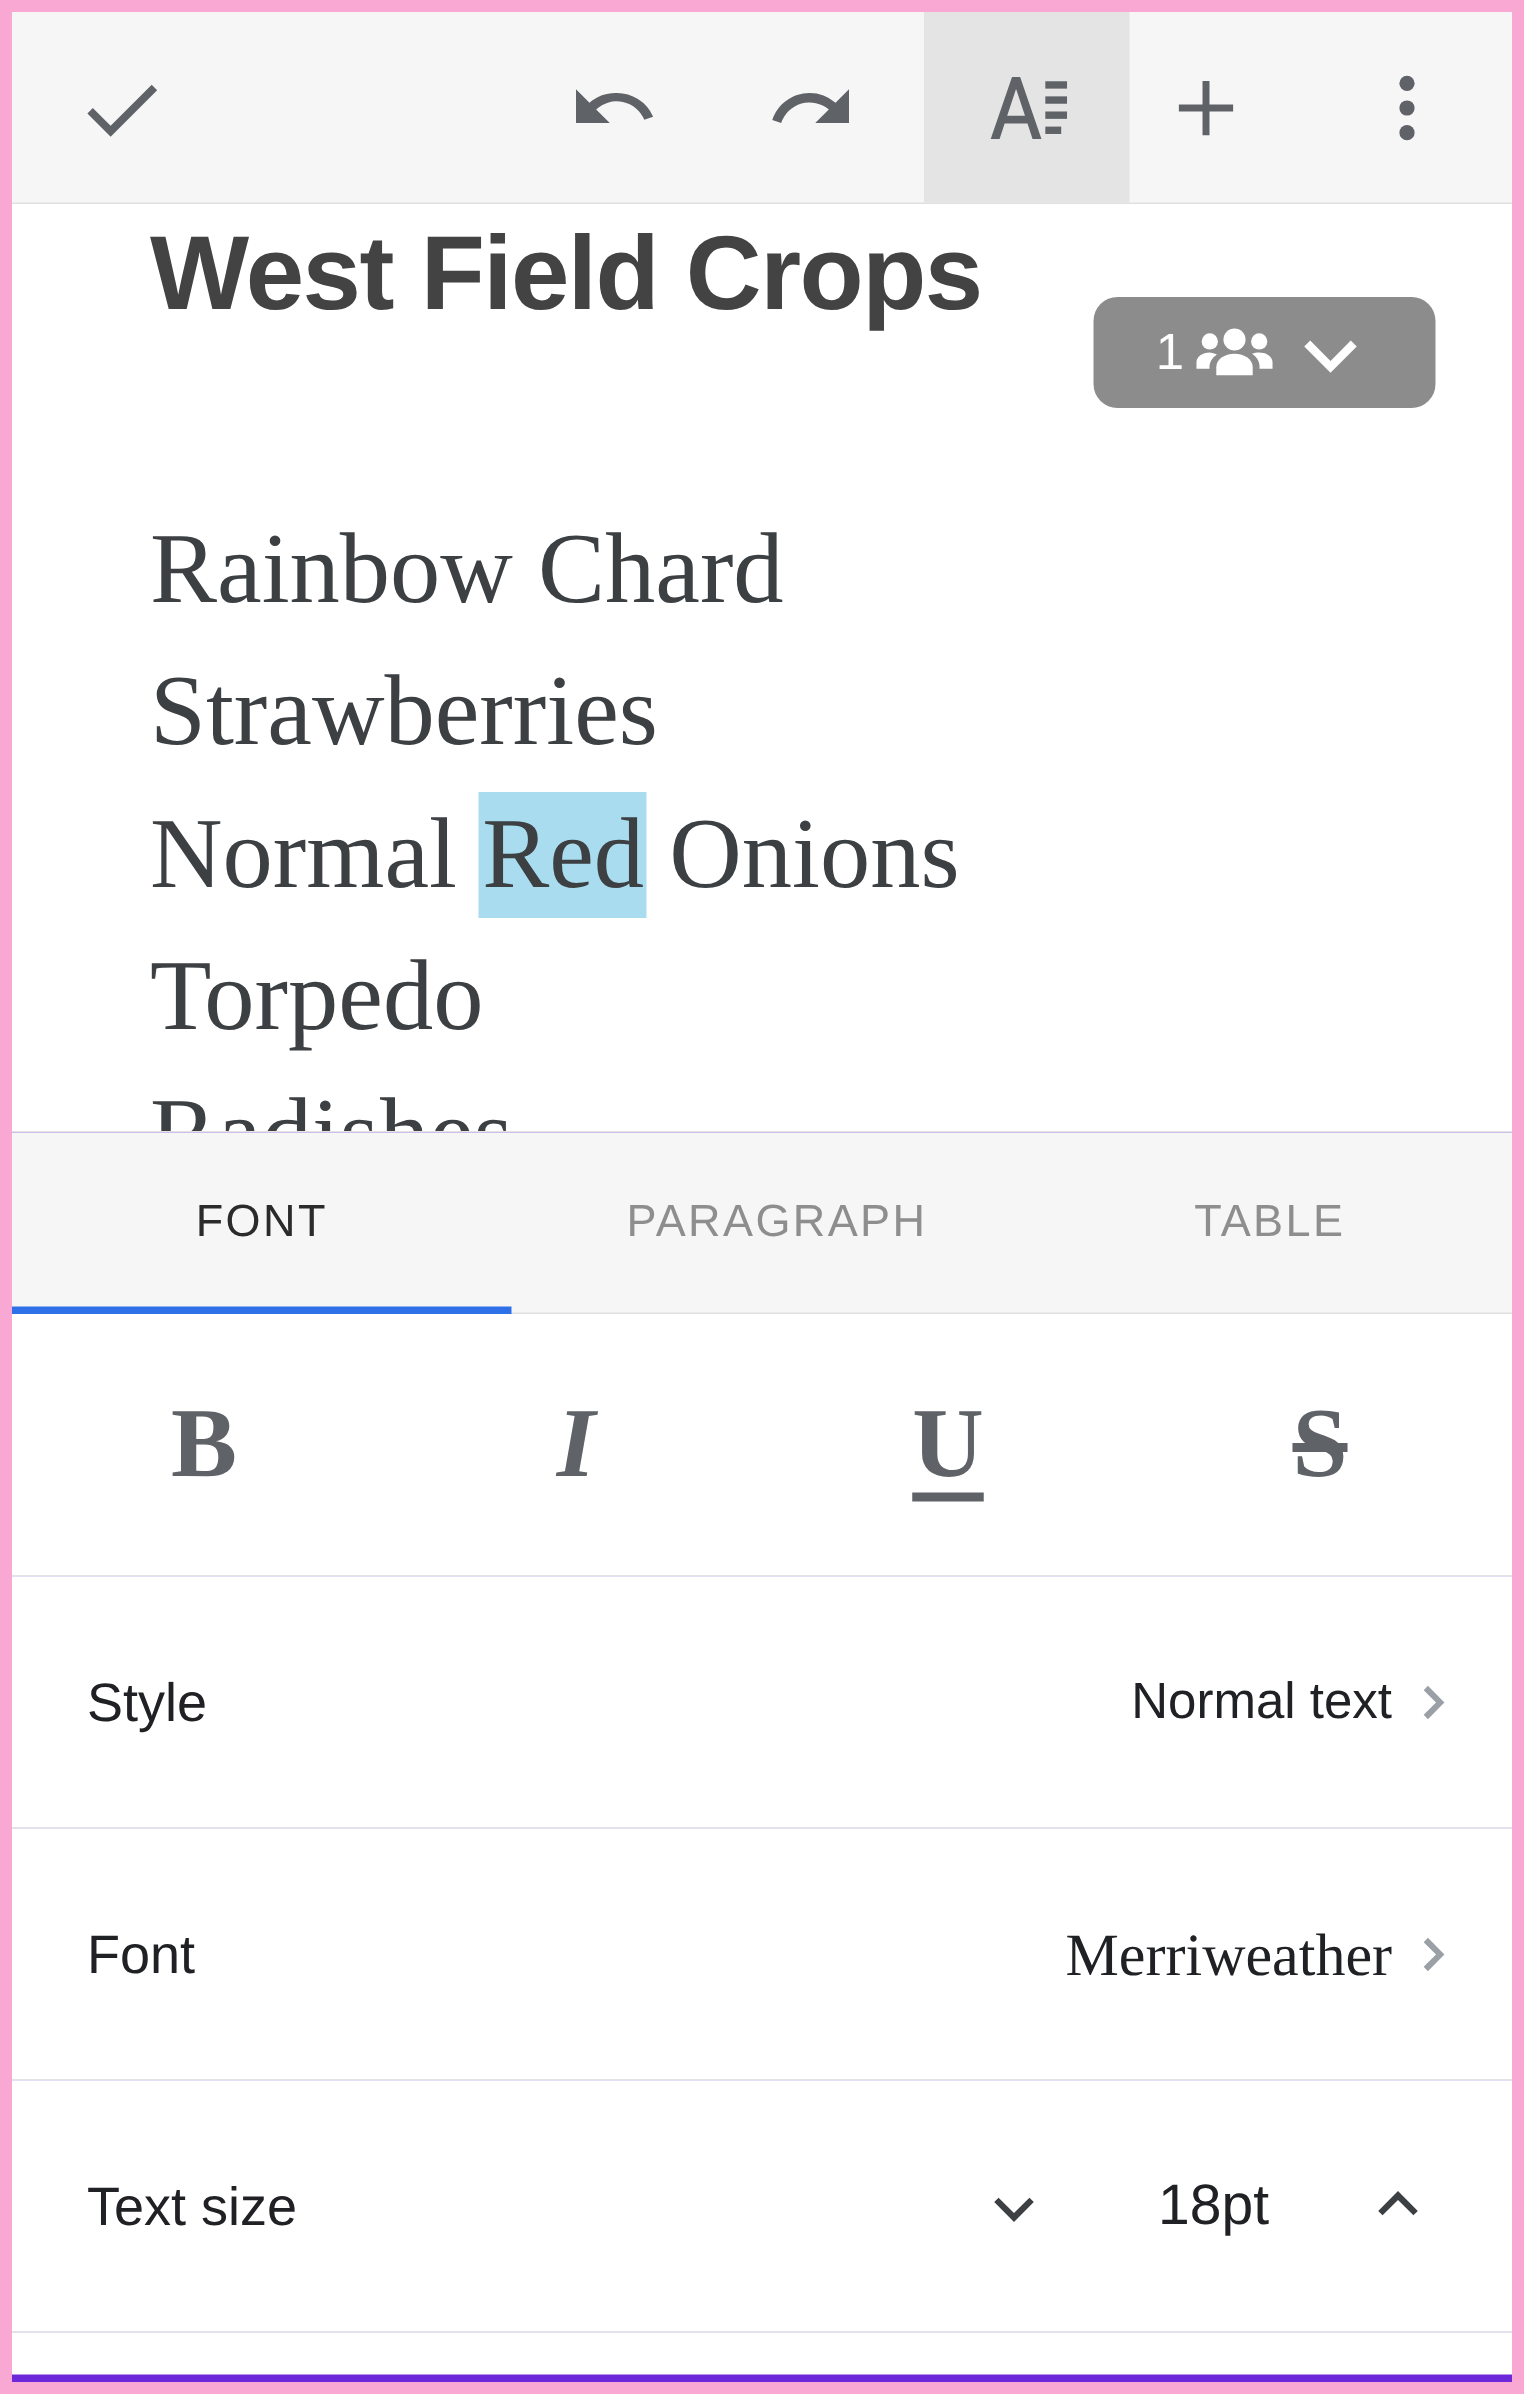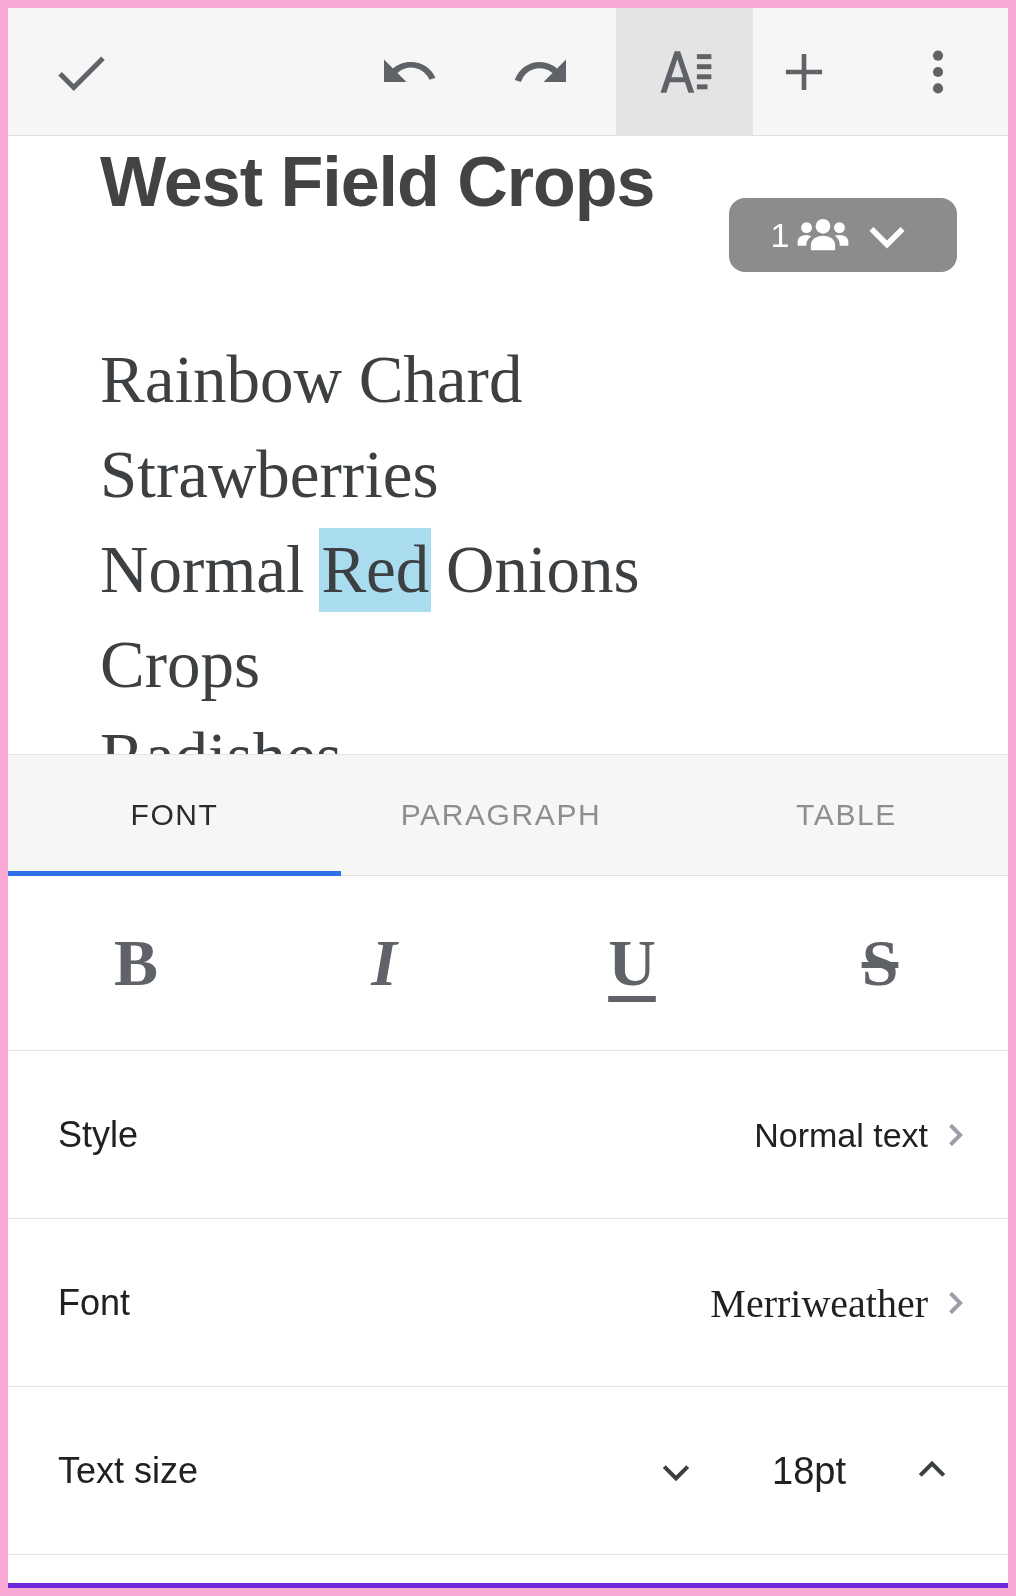--- a/index.html
+++ b/index.html
@@ -291,33 +291,33 @@
         <svg width="56" height="56" viewBox="0 0 24 24">
             <path d="M6.2 8.6 12 14.4l5.8-5.8 1.7 1.7L12 17.8 4.5 10.3z" fill="#ffffff"></path>
           </svg>
       </span>
     </div>
 
     <div class="doc-body">
       <div class="doc-line">Rainbow Chard</div>
       <div class="doc-line">Strawberries</div>
       <div class="doc-line"><span>Normal </span><span class="sel">Red</span><span> Onions</span></div>
-      <div class="doc-line">Crops</div>
+      <div class="doc-line">Torpedo</div>
     </div>
 
     <div class="doc-line-cut">Radishes</div>
   </div>
 
   <div class="panel">
 
     <div class="tabs">
       <div class="tab active" style="left:0;width:333px;">
         <span>FONT</span>
       </div>
-      <div class="tab" style="left:325px;width:336px;">
+      <div class="tab" style="left:342px;width:336px;">
         <span>PARAGRAPH</span>
       </div>
       <div class="tab" style="left:669px;width:339px;">
         <span>TABLE</span>
       </div>
       <div class="tab-underline"></div>
     </div>
 
     <div class="style-row">
       <div class="fmt-btn" style="left:4px;">

